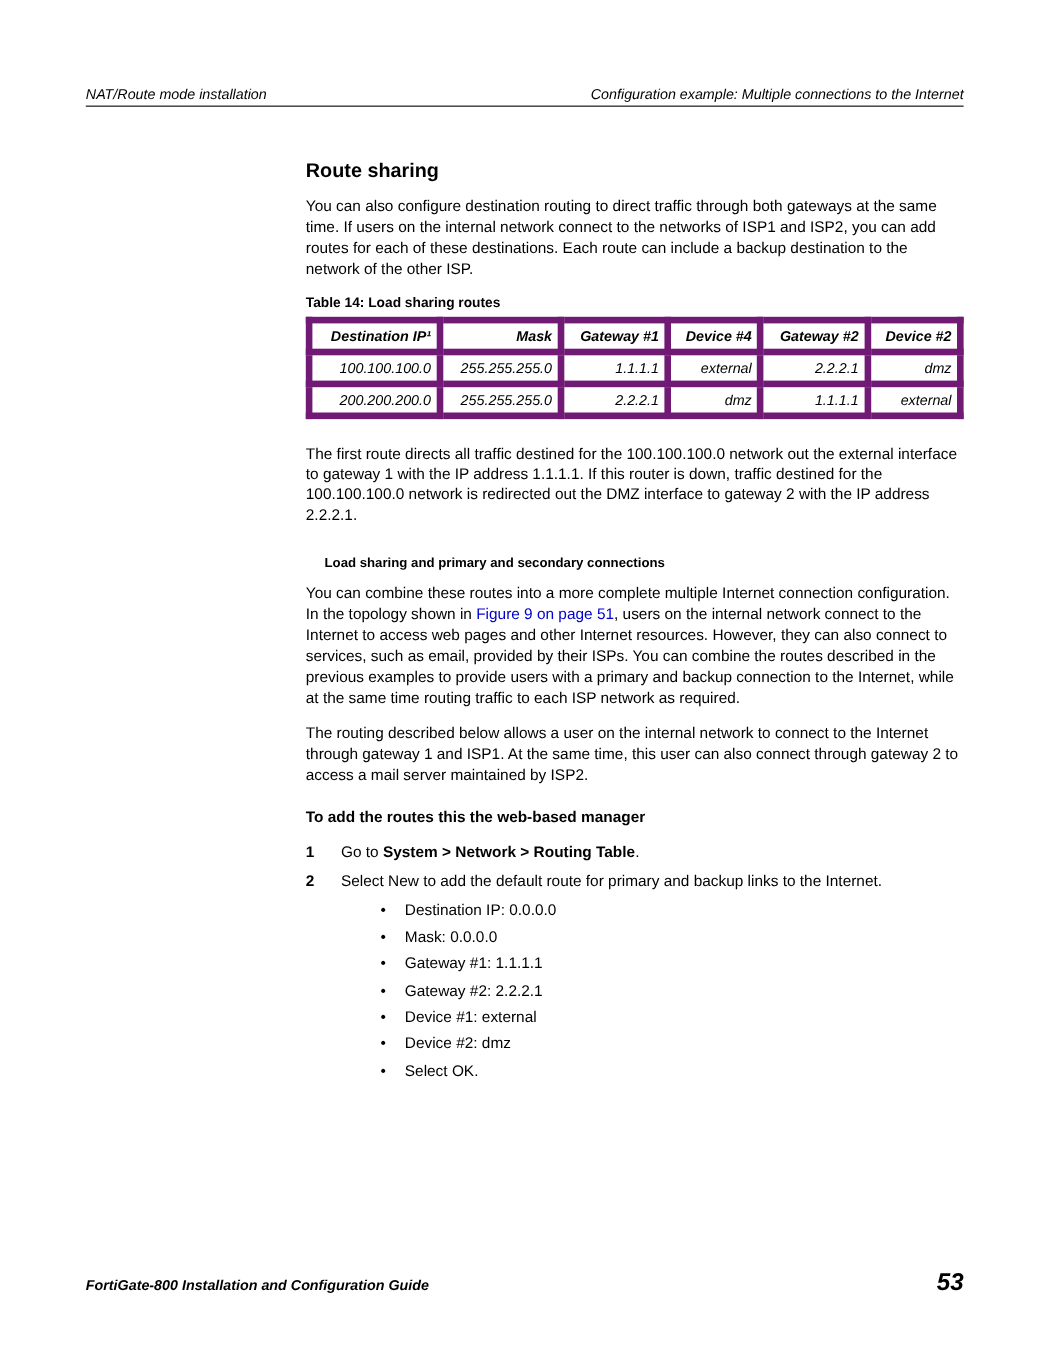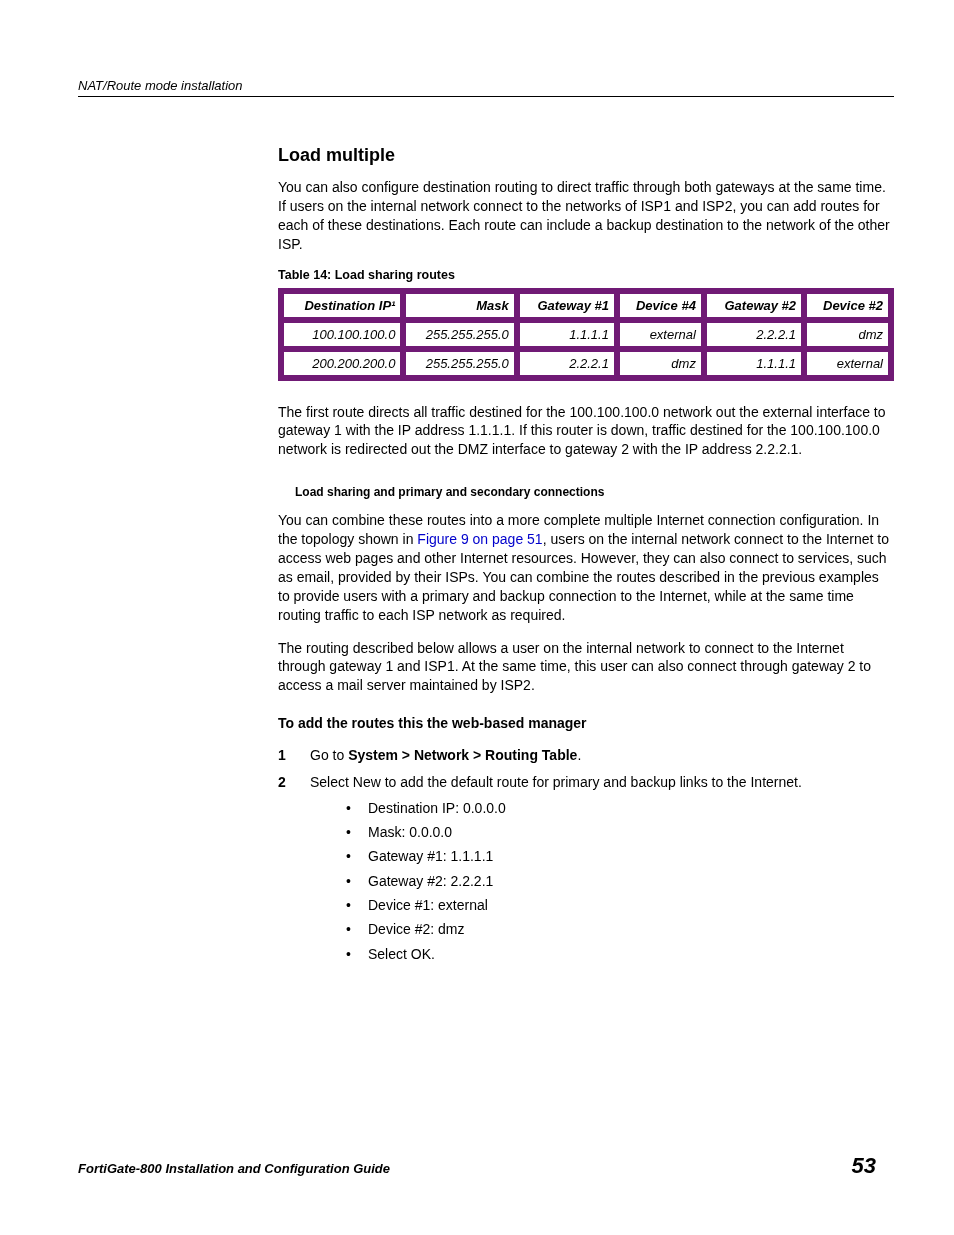--- a/index.html
+++ b/index.html
@@ -7,21 +7,21 @@
       margin: 0;
       padding: 0;
       background: #fff;
       color: #000;
       width: 954px;
       height: 1235px;
       position: relative;
       box-sizing: border-box;
     }
     .page {
-      padding: 78px 60px 0 78px;
+      padding: 78px 78px 0 78px;
       box-sizing: border-box;
     }
     .header-row {
       display: flex;
       justify-content: space-between;
       font-style: italic;
       font-size: 13px;
       border-bottom: 1px solid #000;
       padding-bottom: 3px;
       margin-bottom: 48px;
@@ -124,25 +124,26 @@
       font-weight: bold;
       font-style: italic;
     }
   </style>
 </head>
 <body>
 
 <div class="page">
   <div class="header-row">
     <span>NAT/Route mode installation</span>
+    <span>Configuration example: Multiple connections to the Internet</span>
   </div>
 
   <div class="content">
 
-    <div class="h1">Load multiple</div>
+    <div class="h1">Route sharing</div>
     <p>You can also configure destination routing to direct traffic through both gateways at the same time. If users on the internal network connect to the networks of ISP1 and ISP2, you can add routes for each of these destinations. Each route can include a backup destination to the network of the other ISP.</p>
 
     <div class="table-caption">Table 14: Load sharing routes</div>
     <table>
       <thead>
         <tr>
           <th>Destination IP¹</th>
           <th>Mask</th>
           <th>Gateway #1</th>
           <th>Device #4</th>

